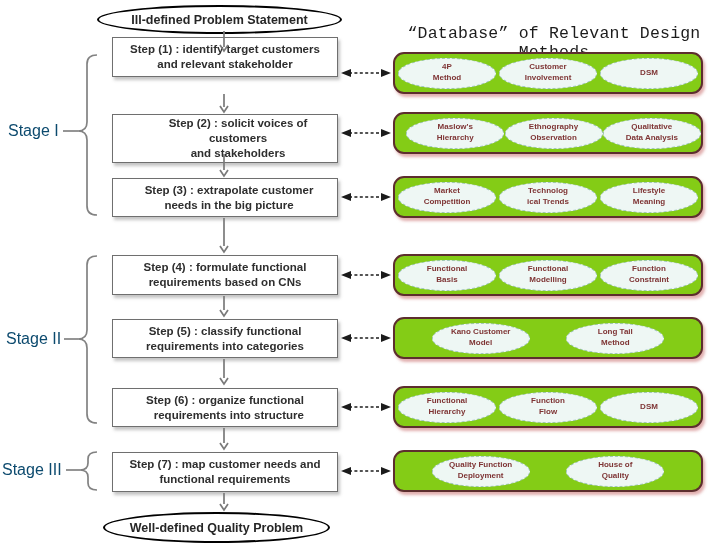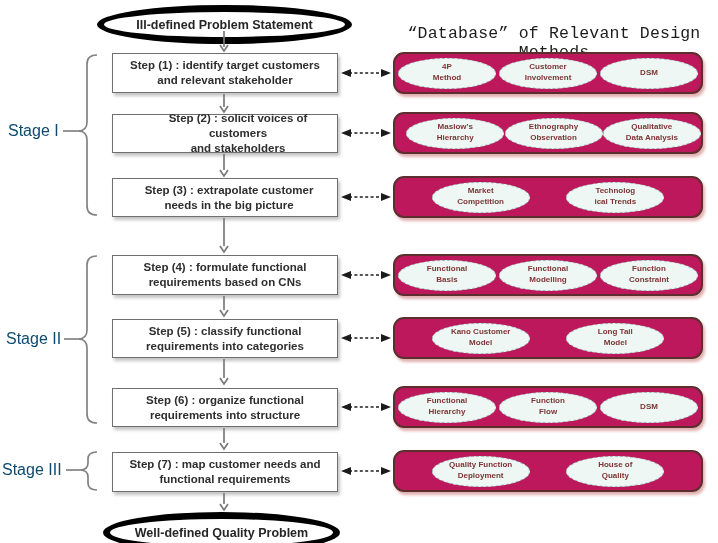--- a/index.html
+++ b/index.html
@@ -1,34 +1,34 @@
 <!DOCTYPE html>
 <html><head>
 <meta charset="utf-8">
 <style>
   html,body { margin:0; padding:0; background:#ffffff; }
   .canvas {
     position:relative; width:718px; height:543px; background:#ffffff;
     font-family:"Liberation Sans", sans-serif; overflow:hidden;
   }
   .terminal {
-    position:absolute; border:7px solid #000000; border-radius:50%;
+    position:absolute; border:2px solid #000000; border-radius:50%;
     background:#fff; display:flex; align-items:center; justify-content:center;
     font-weight:bold; font-size:12.5px; color:#262626; text-align:right;
   }
   .step {
     position:absolute; left:112px; width:226px; box-sizing:border-box;
     border:1.6px solid #6f6f6f; background:#fff;
     display:flex; align-items:center; justify-content:center; text-align:center;
     font-weight:bold; font-size:11.5px; line-height:1.3; color:#2e2e2e;
     white-space:pre-line; box-shadow:2px 3px 3px rgba(125,125,125,0.45);
   }
   .group {
     position:absolute; left:393px; width:310px; height:42px; box-sizing:border-box;
-    border:2px solid #5d2e2e; border-radius:11px; background:#be185d;
+    border:2px solid #5d2e2e; border-radius:11px; background:#84cc16;
     display:flex; align-items:center; justify-content:space-evenly;
     box-shadow:2px 3px 3px rgba(200,110,110,0.55);
   }
   .method {
     width:98px; height:31px; box-sizing:border-box;
     border:1.5px dashed #a4c8c2; border-radius:50%;
     background:#eef7f4; color:#7e3434; font-weight:bold; font-size:8px;
     line-height:1.35; display:flex; align-items:center; justify-content:center;
     text-align:center; white-space:pre-line;
   }
@@ -48,31 +48,31 @@
 
   <div class="db-header">“Database” of Relevant Design Methods</div>
 
   <div class="terminal" style="left:97px; top:5px; width:241px; height:25px;">Ill-defined Problem Statement</div>
   <div class="terminal" style="left:103px; top:512px; width:223px; height:27px;">Well-defined Quality Problem</div>
 
   <div class="stage-label" style="left:8px; top:122px;">Stage I</div>
   <div class="stage-label" style="left:6px; top:330px;">Stage II</div>
   <div class="stage-label" style="left:2px; top:461px;">Stage III</div>
 
-  <div class="step" style="top:53px;  height:40px;">Step (1) : identify target customers
+  <div class="step" style="top:37px;  height:40px;">Step (1) : identify target customers
 and relevant stakeholder</div>
-  <div class="step" style="top:114px; height:39px;padding-left:26px;">Step (2) : solicit voices of customers
+  <div class="step" style="top:114px; height:49px;padding-left:26px;">Step (2) : solicit voices of customers
 and stakeholders</div>
   <div class="step" style="top:178px; height:39px;padding-left:8px;">Step (3) : extrapolate customer
 needs in the big picture</div>
   <div class="step" style="top:255px; height:40px;">Step (4) : formulate functional
 requirements based on CNs</div>
   <div class="step" style="top:319px; height:39px;">Step (5) : classify functional
 requirements into categories</div>
-  <div class="step" style="top:388px; height:39px;">Step (6) : organize functional
+  <div class="step" style="top:388px; height:39px;text-align:right;">Step (6) : organize functional
 requirements into structure</div>
   <div class="step" style="top:452px; height:40px;">Step (7) : map customer needs and
 functional requirements</div>
 
   <div class="group" style="top:52px;">
     <div class="method">4P
 Method</div>
     <div class="method">Customer
 Involvement</div>
     <div class="method">DSM</div>
@@ -83,34 +83,36 @@
     <div class="method">Ethnography
 Observation</div>
     <div class="method">Qualitative
 Data Analysis</div>
   </div>
   <div class="group" style="top:176px;">
     <div class="method">Market
 Competition</div>
     <div class="method">Technolog
 ical Trends</div>
+    <div class="method">Lifestyle
+Meaning</div>
   </div>
   <div class="group" style="top:254px;">
     <div class="method">Functional
 Basis</div>
     <div class="method">Functional
 Modelling</div>
     <div class="method">Function
 Constraint</div>
   </div>
   <div class="group" style="top:317px;">
     <div class="method">Kano Customer
 Model</div>
     <div class="method">Long Tail
-Model</div>
+Method</div>
   </div>
   <div class="group" style="top:386px;">
     <div class="method">Functional
 Hierarchy</div>
     <div class="method">Function
 Flow</div>
     <div class="method">DSM</div>
   </div>
   <div class="group" style="top:450px;">
     <div class="method">Quality Function

